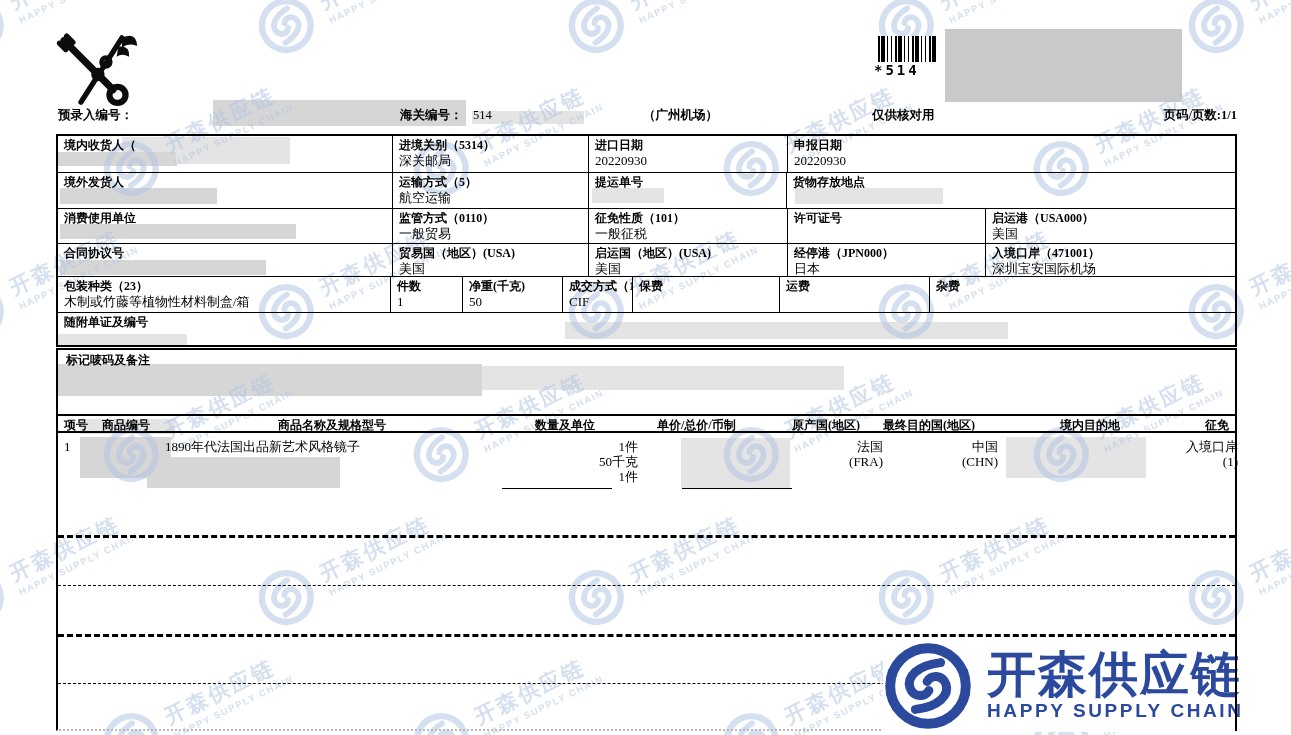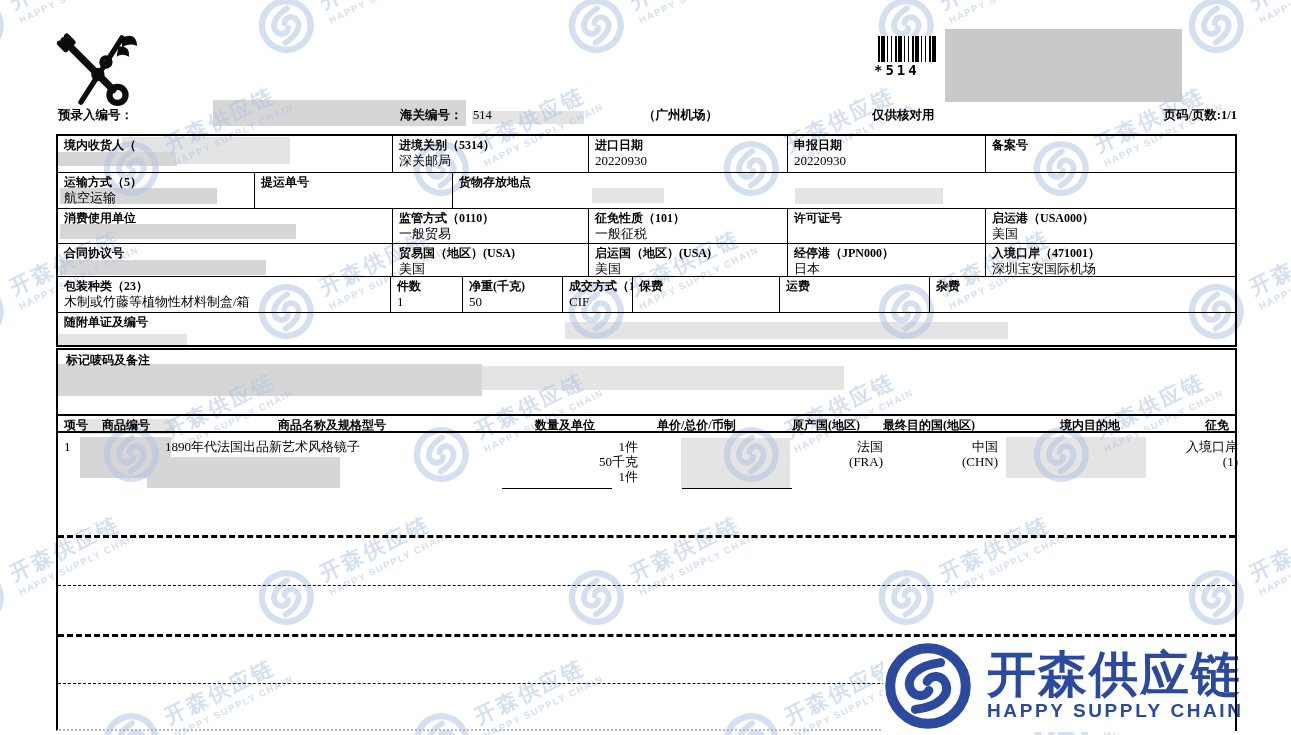--- a/index.html
+++ b/index.html
@@ -374,26 +374,26 @@
         <div class="fv">深关邮局</div>
       </div>
       <div class="fc" style="width:199px">
         <div class="fl">进口日期</div>
         <div class="fv">20220930</div>
       </div>
       <div class="fc" style="width:198px">
         <div class="fl">申报日期</div>
         <div class="fv">20220930</div>
       </div>
-      <div class="fc" style="width:250px">
-        <div class="fl">备案号</div>
-        <div class="fv"></div>
-      </div>
     </div>
     <div class="fr" style="height:36px">
+      <div class="fc" style="width:334px">
+        <div class="fl">境外发货人</div>
+        <div class="fv"></div>
+      </div>
       <div class="fc" style="width:196px">
         <div class="fl">运输方式（5）</div>
         <div class="fv">航空运输</div>
       </div>
       <div class="fc" style="width:198px">
         <div class="fl">提运单号</div>
         <div class="fv"></div>
       </div>
       <div class="fc" style="width:250px">
         <div class="fl">货物存放地点</div>

